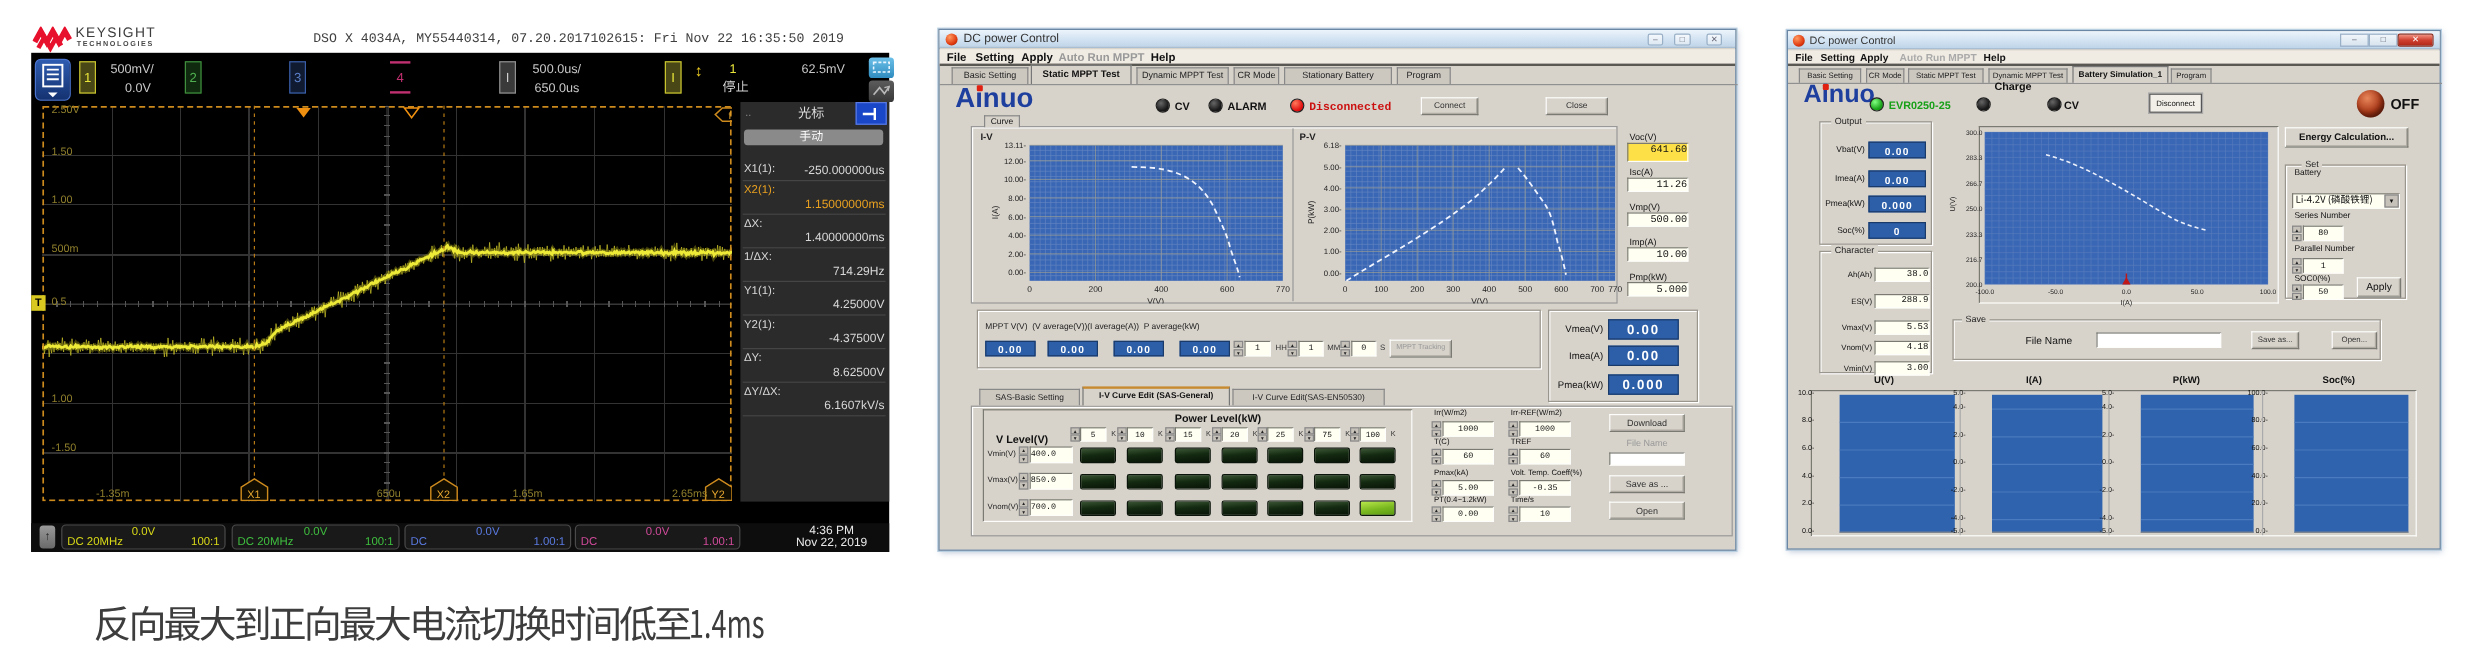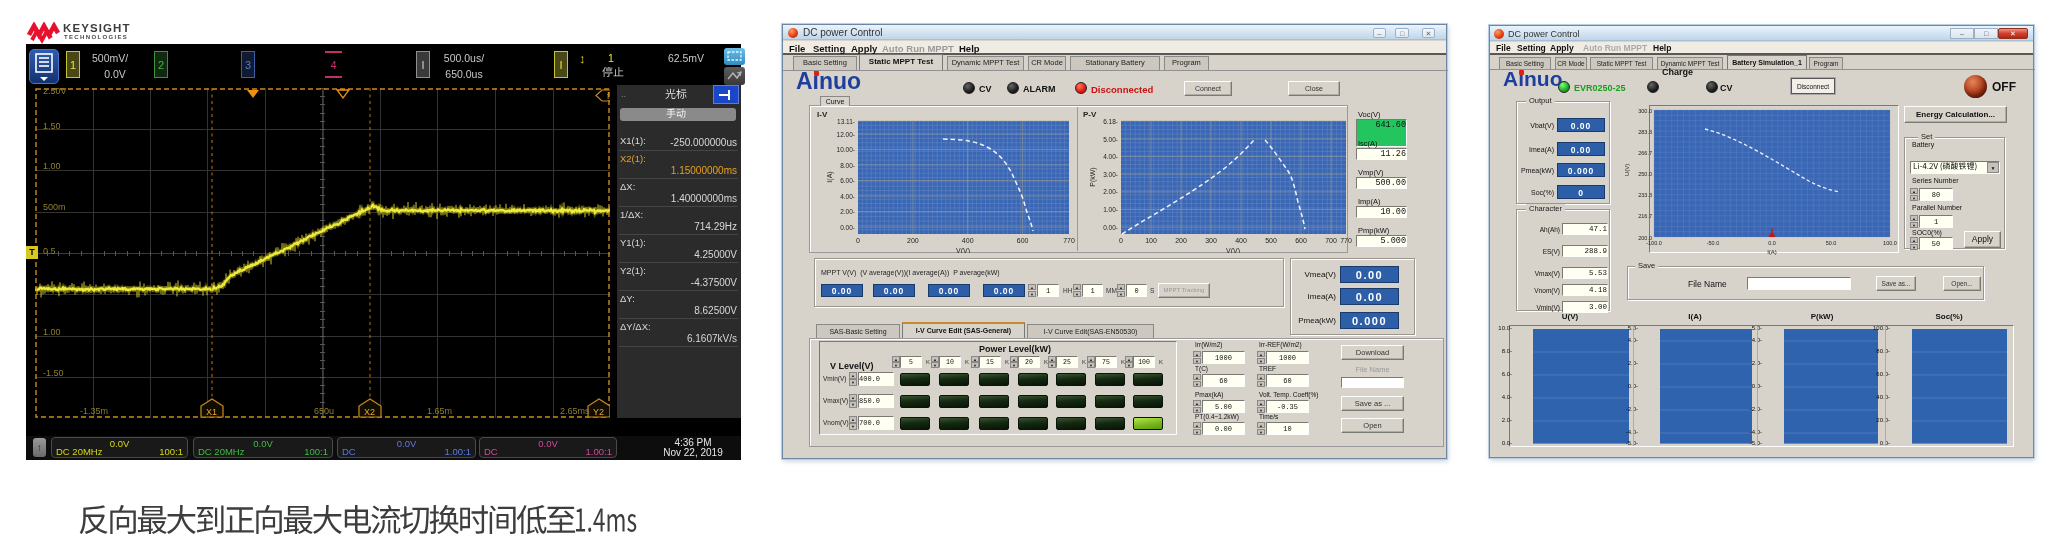--- a/index.html
+++ b/index.html
@@ -3,22 +3,23 @@
 *{margin:0;padding:0;box-sizing:border-box;}
 html,body{width:2060px;height:552px;background:#fff;overflow:hidden;}
 body{font-family:"Liberation Sans",sans-serif;position:relative;}
 div{position:absolute;}
 </style></head><body>
 <div style="position:absolute;left:26px;top:14px;width:715px;height:446px;">
     <svg width="36" height="22" style="position:absolute;left:1px;top:8px" viewBox="0 0 36 22">
 <path d="M2 13 L7 4 L12 13 L17 4 L22 13 L27 4 L31 11" fill="none" stroke="#e8112d" stroke-width="4.6" stroke-linejoin="miter"></path>
 <path d="M5 18 L10 9 L15 18 L20 9 L24 16" fill="none" stroke="#e8112d" stroke-width="3.8"></path>
 </svg>
-    <div style="position:absolute;left:37px;top:8px;font-size:11.5px;font-weight:bold;letter-spacing:1.1px;color:#3c3c3c;">KEYSIGHT</div>
+    <div style="position:absolute;left:37px;top:8px;font-size:11.5px;font-weight:normal;letter-spacing:1.1px;color:#3c3c3c;">KEYSIGHT</div>
     <div style="position:absolute;left:38px;top:20px;font-size:6px;font-weight:bold;letter-spacing:1.35px;color:#4a4a4a;">TECHNOLOGIES</div>
+    <div style="position:absolute;left:235px;top:13px;font-size:11px;color:#3f3f3f;font-family:'Liberation Mono',monospace;white-space:pre;">DSO X 4034A, MY55440314, 07.20.2017102615: Fri Nov 22 16:35:50 2019</div>
     <div style="position:absolute;left:0;top:30px;width:715px;height:416px;background:#000;">
       <div style="position:absolute;left:3px;top:5px;width:30px;height:35px;border-radius:5px;background:linear-gradient(#2e5cb0,#143271);border:1px solid #4a74d0;"></div>
       <svg width="30" height="35" style="position:absolute;left:3px;top:5px">
         <rect x="7" y="5" width="16" height="18" fill="none" stroke="#fff" stroke-width="1.6"></rect>
         <line x1="10" y1="9" x2="20" y2="9" stroke="#fff" stroke-width="1.6"></line>
         <line x1="10" y1="13" x2="20" y2="13" stroke="#fff" stroke-width="1.6"></line>
         <line x1="10" y1="17" x2="20" y2="17" stroke="#fff" stroke-width="1.6"></line>
         <path d="M11 28 L19 28 L15 32 Z" fill="#fff"></path>
       </svg>
       <div style="position:absolute;left:40px;top:7px;width:14px;height:27px;border:1.5px solid #c8c42e;background:#4a4716;color:#e8e43a;font-size:11px;text-align:center;line-height:27px;">1</div>
@@ -281,21 +282,21 @@
     <div style="position:absolute;left:287px;top:31px;width:90px;height:14px;background:#ccc8c0;border:1px solid #888;border-bottom:none;font-size:7.5px;color:#222;text-align:center;line-height:11px;">Stationary Battery</div>
     <div style="position:absolute;left:381px;top:31px;width:45px;height:14px;background:#ccc8c0;border:1px solid #888;border-bottom:none;font-size:7.5px;color:#222;text-align:center;line-height:11px;">Program</div>
     <div style="position:absolute;left:0px;top:45px;width:665px;height:1px;background:#909090;"></div>
     <div style="position:absolute;left:13px;top:43px;font-size:23px;font-weight:bold;color:#1e3f9e;">Ainuo</div>
     <div style="position:absolute;left:31px;top:46px;width:5px;height:5px;background:#e02010;border-radius:1px;"></div>
     <div style="position:absolute;left:180px;top:57px;width:12px;height:12px;border-radius:50%;background:radial-gradient(circle at 35% 30%,#666,#181818 65%);border:1px solid #222;"></div>
     <div style="position:absolute;left:196px;top:59px;font-size:9px;font-weight:bold;color:#111;">CV</div>
     <div style="position:absolute;left:224px;top:57px;width:12px;height:12px;border-radius:50%;background:radial-gradient(circle at 35% 30%,#666,#181818 65%);border:1px solid #222;"></div>
     <div style="position:absolute;left:240px;top:59px;font-size:9px;font-weight:bold;color:#111;">ALARM</div>
     <div style="position:absolute;left:292px;top:57px;width:12px;height:12px;border-radius:50%;background:radial-gradient(circle at 35% 30%,#ff7a5a,#e01010 65%);border:1px solid #222;"></div>
-    <div style="position:absolute;left:308px;top:59px;font-size:9.5px;font-weight:bold;color:#cc1111;">Disconnected</div>
+    <div style="position:absolute;left:308px;top:59px;font-size:9.5px;font-weight:bold;color:#cc1111;font-family:Liberation Mono, monospace;">Disconnected</div>
     <div style="position:absolute;left:401px;top:56px;width:48px;height:15px;background:#d7d3cb;border-top:1px solid #fdfdfb;border-left:1px solid #fdfdfb;border-right:1px solid #7a7a72;border-bottom:1px solid #7a7a72;box-shadow:inset -1px -1px 0 #b0aca4;font-size:7px;color:#333;font-weight:normal;text-align:center;line-height:13px;">Connect</div>
     <div style="position:absolute;left:505px;top:56px;width:52px;height:15px;background:#d7d3cb;border-top:1px solid #fdfdfb;border-left:1px solid #fdfdfb;border-right:1px solid #7a7a72;border-bottom:1px solid #7a7a72;box-shadow:inset -1px -1px 0 #b0aca4;font-size:7px;color:#333;font-weight:normal;text-align:center;line-height:13px;">Close</div>
     <div style="position:absolute;left:37px;top:71px;width:30px;height:10px;background:#d7d3cb;border:1px solid #888;border-bottom:none;font-size:7px;color:#111;text-align:center;line-height:9px;z-index:2;">Curve</div>
     <div style="position:absolute;left:26px;top:80px;width:539px;height:148px;background:#d7d3cb;border:1px solid #999;box-shadow:inset 1px 1px 0 #fff;"></div>
     <div style="position:absolute;left:294px;top:82px;width:1px;height:144px;background:#999;"></div>
     <svg width="262" height="144" style="position:absolute;left:30px;top:84px" viewBox="0 0 262 144">
       <text x="4" y="8" font-size="8" font-weight="bold" fill="#222" font-family="Liberation Sans">I-V</text>
       <rect x="45" y="12" width="211" height="113" fill="#3a67b5"></rect>
       <g stroke="#7390c4" stroke-width="0.5" opacity="0.8">
         <line x1="49.4" y1="12" x2="49.4" y2="125"></line>
@@ -508,21 +509,21 @@
       <text x="162.0" y="134" font-size="7" fill="#222" text-anchor="middle" font-family="Liberation Sans">400</text>
       <text x="192.0" y="134" font-size="7" fill="#222" text-anchor="middle" font-family="Liberation Sans">500</text>
       <text x="222.0" y="134" font-size="7" fill="#222" text-anchor="middle" font-family="Liberation Sans">600</text>
       <text x="252.0" y="134" font-size="7" fill="#222" text-anchor="middle" font-family="Liberation Sans">700</text>
       <text x="267.0" y="134" font-size="7" fill="#222" text-anchor="middle" font-family="Liberation Sans">770</text>
       <text x="16" y="68" font-size="7" fill="#222" font-family="Liberation Sans" transform="rotate(-90 16 68)" text-anchor="middle">P(kW)</text>
       <text x="154" y="144" font-size="7" fill="#222" text-anchor="middle" font-family="Liberation Sans">V(V)</text>
       <path d="M43 125 C60 114 80 103 99 91 C120 78 130 71 142 62 C155 52 166 41 175 31 M186 31 C194 40 202 52 209 62 C214 70 216 80 219 93 C222 103 224 110 226 120" fill="none" stroke="#f0f4ff" stroke-width="1.5" stroke-dasharray="4.5 3"></path>
     </svg>
     <div style="position:absolute;left:575px;top:85px;font-size:7.5px;color:#111;">Voc(V)</div>
-    <div style="position:absolute;left:573px;top:94px;width:51px;height:28px;background:#22c55e;border-top:1px solid #7a7a72;border-left:1px solid #7a7a72;border-right:1px solid #fdfdfb;border-bottom:1px solid #fdfdfb;font-size:8.5px;color:#111;text-align:right;line-height:11px;font-family:'Liberation Mono',monospace;">641.60</div>
+    <div style="position:absolute;left:573px;top:94px;width:51px;height:16px;background:#fde047;border-top:1px solid #7a7a72;border-left:1px solid #7a7a72;border-right:1px solid #fdfdfb;border-bottom:1px solid #fdfdfb;font-size:8.5px;color:#111;text-align:right;line-height:11px;font-family:'Liberation Mono',monospace;">641.60</div>
     <div style="position:absolute;left:575px;top:114px;font-size:7.5px;color:#111;">Isc(A)</div>
     <div style="position:absolute;left:573px;top:123px;width:51px;height:12px;background:#fffff2;border-top:1px solid #7a7a72;border-left:1px solid #7a7a72;border-right:1px solid #fdfdfb;border-bottom:1px solid #fdfdfb;font-size:8.5px;color:#111;text-align:right;line-height:11px;font-family:'Liberation Mono',monospace;">11.26</div>
     <div style="position:absolute;left:575px;top:143px;font-size:7.5px;color:#111;">Vmp(V)</div>
     <div style="position:absolute;left:573px;top:152px;width:51px;height:12px;background:#fffff2;border-top:1px solid #7a7a72;border-left:1px solid #7a7a72;border-right:1px solid #fdfdfb;border-bottom:1px solid #fdfdfb;font-size:8.5px;color:#111;text-align:right;line-height:11px;font-family:'Liberation Mono',monospace;">500.00</div>
     <div style="position:absolute;left:575px;top:172px;font-size:7.5px;color:#111;">Imp(A)</div>
     <div style="position:absolute;left:573px;top:181px;width:51px;height:12px;background:#fffff2;border-top:1px solid #7a7a72;border-left:1px solid #7a7a72;border-right:1px solid #fdfdfb;border-bottom:1px solid #fdfdfb;font-size:8.5px;color:#111;text-align:right;line-height:11px;font-family:'Liberation Mono',monospace;">10.00</div>
     <div style="position:absolute;left:575px;top:201px;font-size:7.5px;color:#111;">Pmp(kW)</div>
     <div style="position:absolute;left:573px;top:210px;width:51px;height:12px;background:#fffff2;border-top:1px solid #7a7a72;border-left:1px solid #7a7a72;border-right:1px solid #fdfdfb;border-bottom:1px solid #fdfdfb;font-size:8.5px;color:#111;text-align:right;line-height:11px;font-family:'Liberation Mono',monospace;">5.000</div>
     <div style="position:absolute;left:31px;top:233px;width:470px;height:49px;border:1px solid #9a968e;box-shadow:1px 1px 0 #fff, inset 1px 1px 0 #fff;"></div>
     <div style="position:absolute;left:38px;top:244px;font-size:7px;color:#222;">MPPT V(V)&nbsp;&nbsp;(V average(V))(I average(A))&nbsp;&nbsp;P average(kW)</div>
@@ -735,21 +736,21 @@
     <div style="position:absolute;left:67px;top:92px;width:48px;height:14px;background:#2d5fa8;border:1px solid #1a3a6a;font-size:8.5px;color:#fff;font-weight:bold;text-align:center;line-height:14px;letter-spacing:1px;">0.00</div>
     <div style="position:absolute;left:26px;top:120px;width:38px;text-align:right;font-size:7px;color:#111;">Imea(A)</div>
     <div style="position:absolute;left:67px;top:116px;width:48px;height:14px;background:#2d5fa8;border:1px solid #1a3a6a;font-size:8.5px;color:#fff;font-weight:bold;text-align:center;line-height:14px;letter-spacing:1px;">0.00</div>
     <div style="position:absolute;left:26px;top:141px;width:38px;text-align:right;font-size:7px;color:#111;">Pmea(kW)</div>
     <div style="position:absolute;left:67px;top:137px;width:48px;height:14px;background:#2d5fa8;border:1px solid #1a3a6a;font-size:8.5px;color:#fff;font-weight:bold;text-align:center;line-height:14px;letter-spacing:1px;">0.000</div>
     <div style="position:absolute;left:26px;top:163px;width:38px;text-align:right;font-size:7px;color:#111;">Soc(%)</div>
     <div style="position:absolute;left:67px;top:159px;width:48px;height:14px;background:#2d5fa8;border:1px solid #1a3a6a;font-size:8.5px;color:#fff;font-weight:bold;text-align:center;line-height:14px;letter-spacing:1px;">0</div>
     <div style="position:absolute;left:26px;top:183px;width:94px;height:102px;border:1px solid #9a968e;box-shadow:1px 1px 0 #fff, inset 1px 1px 0 #fff;"></div>
     <div style="position:absolute;left:36px;top:178px;background:#d7d3cb;padding:0 3px;font-size:7.5px;color:#222;">Character</div>
     <div style="position:absolute;left:26px;top:200px;width:44px;text-align:right;font-size:6.5px;color:#111;">Ah(Ah)</div>
-    <div style="position:absolute;left:72px;top:197px;width:46px;height:12px;background:#fffff2;border-top:1px solid #7a7a72;border-left:1px solid #7a7a72;border-right:1px solid #fdfdfb;border-bottom:1px solid #fdfdfb;font-size:7.5px;color:#111;text-align:right;line-height:11px;font-family:'Liberation Mono',monospace;">47.1</div>
+    <div style="position:absolute;left:72px;top:197px;width:46px;height:12px;background:#fffff2;border-top:1px solid #7a7a72;border-left:1px solid #7a7a72;border-right:1px solid #fdfdfb;border-bottom:1px solid #fdfdfb;font-size:7.5px;color:#111;text-align:right;line-height:11px;font-family:'Liberation Mono',monospace;">38.0</div>
     <div style="position:absolute;left:26px;top:222px;width:44px;text-align:right;font-size:6.5px;color:#111;">ES(V)</div>
     <div style="position:absolute;left:72px;top:219px;width:46px;height:12px;background:#fffff2;border-top:1px solid #7a7a72;border-left:1px solid #7a7a72;border-right:1px solid #fdfdfb;border-bottom:1px solid #fdfdfb;font-size:7.5px;color:#111;text-align:right;line-height:11px;font-family:'Liberation Mono',monospace;">288.9</div>
     <div style="position:absolute;left:26px;top:244px;width:44px;text-align:right;font-size:6.5px;color:#111;">Vmax(V)</div>
     <div style="position:absolute;left:72px;top:241px;width:46px;height:12px;background:#fffff2;border-top:1px solid #7a7a72;border-left:1px solid #7a7a72;border-right:1px solid #fdfdfb;border-bottom:1px solid #fdfdfb;font-size:7.5px;color:#111;text-align:right;line-height:11px;font-family:'Liberation Mono',monospace;">5.53</div>
     <div style="position:absolute;left:26px;top:261px;width:44px;text-align:right;font-size:6.5px;color:#111;">Vnom(V)</div>
     <div style="position:absolute;left:72px;top:258px;width:46px;height:12px;background:#fffff2;border-top:1px solid #7a7a72;border-left:1px solid #7a7a72;border-right:1px solid #fdfdfb;border-bottom:1px solid #fdfdfb;font-size:7.5px;color:#111;text-align:right;line-height:11px;font-family:'Liberation Mono',monospace;">4.18</div>
     <div style="position:absolute;left:26px;top:278px;width:44px;text-align:right;font-size:6.5px;color:#111;">Vmin(V)</div>
     <div style="position:absolute;left:72px;top:275px;width:46px;height:12px;background:#fffff2;border-top:1px solid #7a7a72;border-left:1px solid #7a7a72;border-right:1px solid #fdfdfb;border-bottom:1px solid #fdfdfb;font-size:7.5px;color:#111;text-align:right;line-height:11px;font-family:'Liberation Mono',monospace;">3.00</div>
     <div style="position:absolute;left:159px;top:79px;width:250px;height:148px;border-top:1px solid #7a7a72;border-left:1px solid #7a7a72;border-right:1px solid #fdfdfb;border-bottom:1px solid #fdfdfb;background:#d7d3cb;"></div>
     <svg width="280" height="155" style="position:absolute;left:131px;top:78px" viewBox="0 0 280 155">

